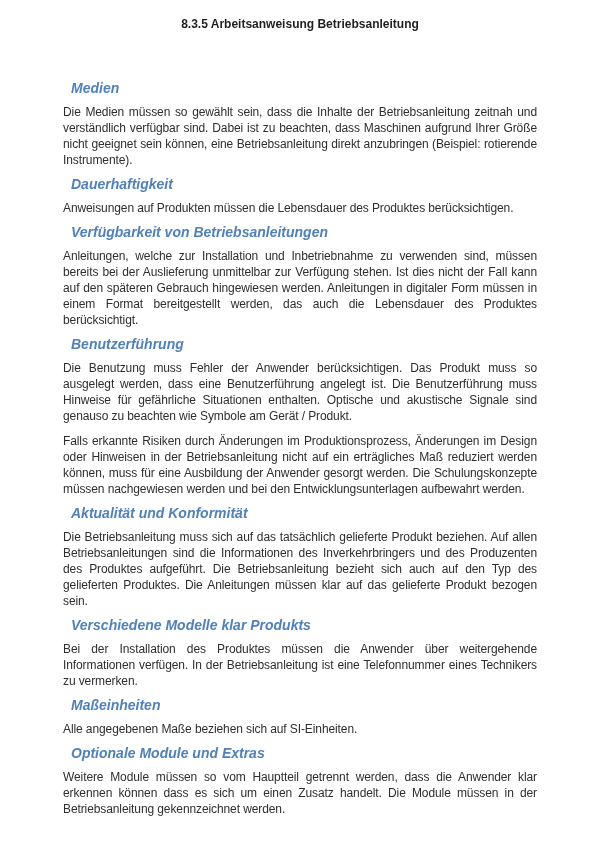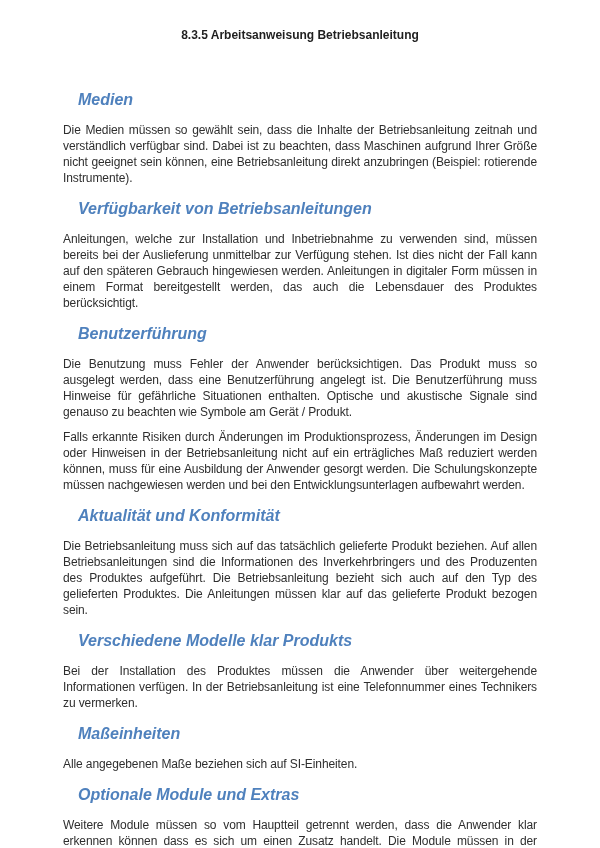--- a/index.html
+++ b/index.html
@@ -12,40 +12,40 @@
   html, body {
     margin: 0;
     padding: 0;
     background: var(--page-bg);
   }
   .page {
     position: relative;
     width: 600px;
     height: 848px;
     box-sizing: border-box;
-    padding: 28px 63px 0 63px;
+    padding: 17px 63px 0 63px;
     background: var(--page-bg);
     overflow: hidden;
     font-family: "Liberation Sans", sans-serif;
   }
   .doc-title {
     font-size: 12px;
     line-height: 15px;
     font-weight: bold;
     text-align: center;
     color: var(--title-color);
     margin: 0 0 49px 0;
   }
   .section-heading {
-    font-size: 16px;
+    font-size: 14px;
     line-height: 15px;
     font-weight: bold;
     font-style: italic;
     color: var(--heading-color);
-    margin: 15px;
+    margin: 8px;
   }
   .section-body {
     font-size: 12px;
     line-height: 16px;
     letter-spacing: -0.1px;
     text-align: justify;
     color: var(--body-color);
     margin: 0 0 9px 0;
   }
   section.doc-section { margin: 0; }
@@ -54,20 +54,24 @@
 <body>
 
 <div class="page">
   <h1 class="doc-title">8.3.5 Arbeitsanweisung Betriebsanleitung</h1>
   <div class="sections">
   <section class="doc-section">
     <h2 class="section-heading">Medien</h2>
     <p class="section-body">Die Medien müssen so gewählt sein, dass die Inhalte der Betriebsanleitung zeitnah und verständlich verfügbar sind. Dabei ist zu beachten, dass Maschinen aufgrund Ihrer Größe nicht geeignet sein können, eine Betriebsanleitung direkt anzubringen (Beispiel: rotierende Instrumente).</p>
   </section>
 
+  <section class="doc-section">
+    <h2 class="section-heading">Dauerhaftigkeit</h2>
+    <p class="section-body">Anweisungen auf Produkten müssen die Lebensdauer des Produktes berücksichtigen.</p>
+  </section>
 
   <section class="doc-section">
     <h2 class="section-heading">Verfügbarkeit von Betriebsanleitungen</h2>
     <p class="section-body">Anleitungen, welche zur Installation und Inbetriebnahme zu verwenden sind, müssen bereits bei der Auslieferung unmittelbar zur Verfügung stehen. Ist dies nicht der Fall kann auf den späteren Gebrauch hingewiesen werden. Anleitungen in digitaler Form müssen in einem Format bereitgestellt werden, das auch die Lebensdauer des Produktes berücksichtigt.</p>
   </section>
 
   <section class="doc-section">
     <h2 class="section-heading">Benutzerführung</h2>
     <p class="section-body">Die Benutzung muss Fehler der Anwender berücksichtigen. Das Produkt muss so ausgelegt werden, dass eine Benutzerführung angelegt ist. Die Benutzerführung muss Hinweise für gefährliche Situationen enthalten. Optische und akustische Signale sind genauso zu beachten wie Symbole am Gerät / Produkt.</p>
   </section>

